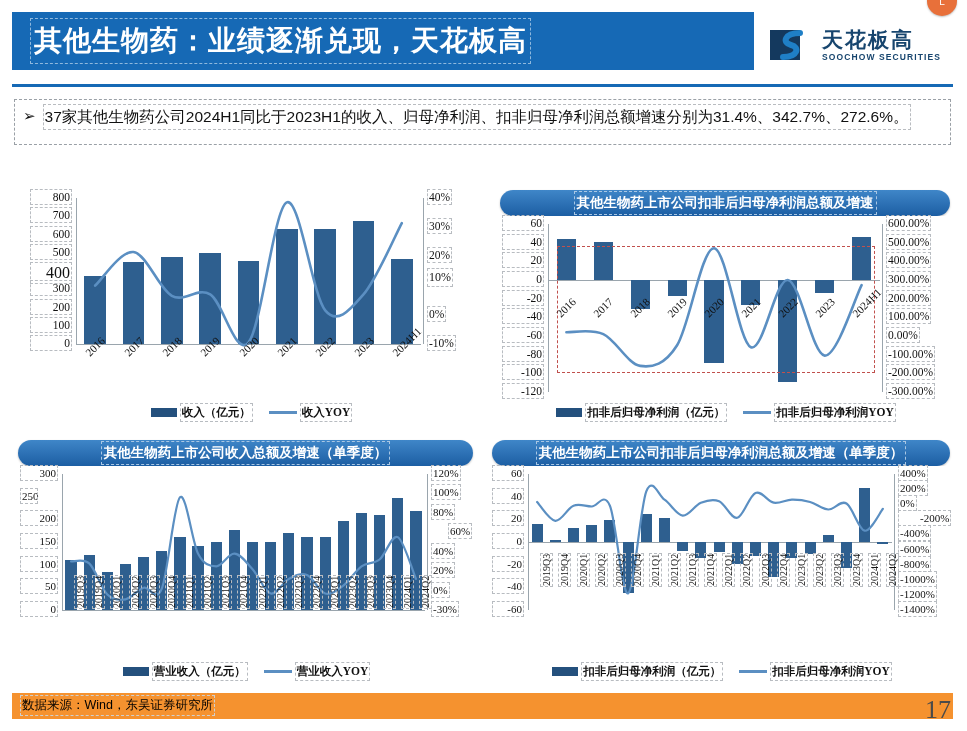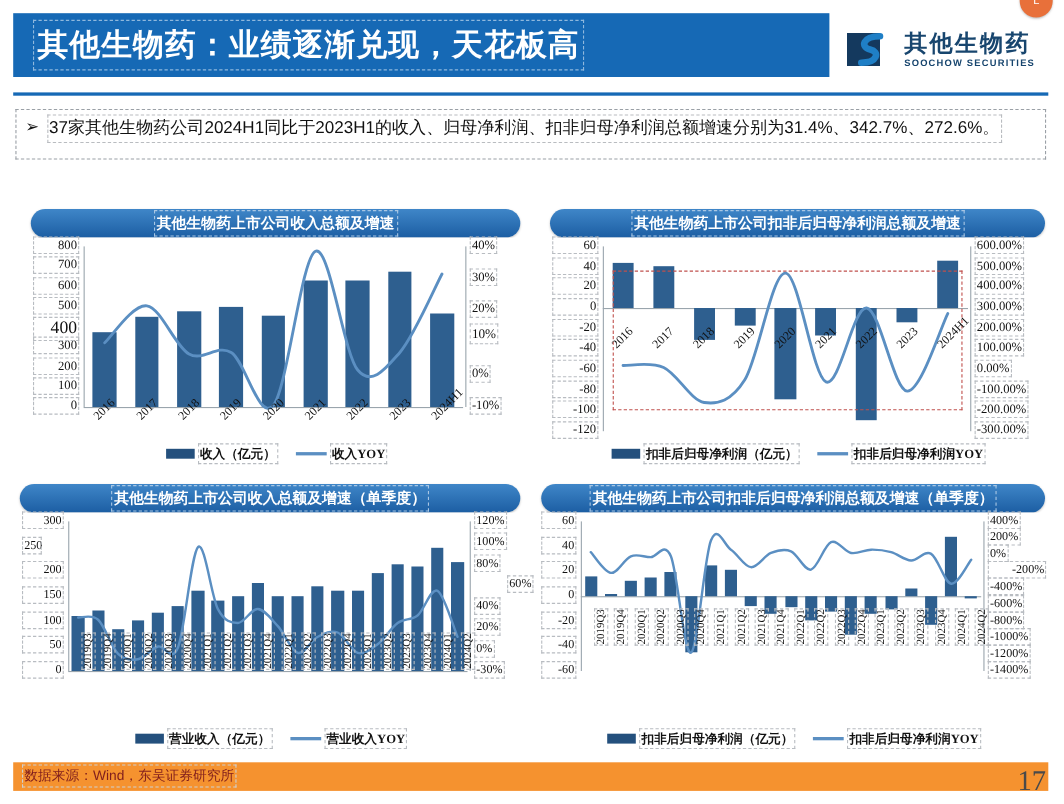--- a/index.html
+++ b/index.html
@@ -50,21 +50,21 @@
   .lg-txt{font-family:"Liberation Serif","DejaVu Serif",serif;font-size:11.5px;font-weight:bold;
           color:#111;outline:1px dashed #b8bcc1;outline-offset:1px;white-space:nowrap;}
   .xtick{position:absolute;font-family:"Liberation Serif","DejaVu Serif",serif;font-size:10.5px;
          color:#111;transform-origin:left top;white-space:nowrap;}
   .xtick.rot45{transform:rotate(-45deg);}
   .xtick.rot90{transform:rotate(-90deg);}
   .reddash{position:absolute;border:1.3px dashed #c0504d;}
 
   
   .footer{position:absolute;left:12px;bottom:12px;width:941px;height:26px;background:#f5922f;}
-  .footer .src{position:absolute;left:10px;top:4px;font-size:12.5px;color:#7f1d1d;
+  .footer .src{position:absolute;left:10px;top:4px;font-size:12.5px;color:#000000;
         outline:1px dashed #cfcfcf;outline-offset:1px;}
   .pagenum{position:absolute;right:16px;bottom:6px;font-size:26px;color:#4a4a4a;
            font-family:"Liberation Serif","DejaVu Serif",serif;}
 </style>
 </head>
 <body>
 
 <div id="slide">
 
   <div class="header-band"></div>
@@ -74,39 +74,36 @@
   </div>
 
   <div class="logo">
     <div class="logo-mark">
       <svg width="44" height="38" viewBox="0 0 44 38">
         <rect x="0" y="4" width="30" height="30" fill="#14395e"></rect>
         <path d="M30 7 C14 7, 12 17, 21 19 C30 21, 28 31, 13 31" stroke="#1f7fc6" stroke-width="6" fill="none" stroke-linecap="round"></path>
       </svg>
     </div>
     <div class="logo-text">
-      <div class="logo-cn">其他生物药</div>
+      <div class="logo-cn">天花板高</div>
       <div class="logo-en">SOOCHOW SECURITIES</div>
     </div>
   </div>
 
   <div class="rule"></div>
   <div class="corner-badge">L</div>
 
   <div class="bullet">
     <div class="bullet-row">
       <div class="bullet-mark">➢</div>
       <div class="bullet-text">37家其他生物药公司2024H1同比于2023H1的收入、归母净利润、扣非归母净利润总额增速分别为31.4%、342.7%、272.6%。</div>
     </div>
   </div>
 
   <div class="panel" style="left:28px;top:190px;width:445px;height:240px;">
-    <div class="panel-title" style="width:445px;">
-      <span>其他生物药上市公司收入总额及增速</span>
-    </div>
     <div class="chart-box" id="c1" style="left:0;top:0;width:445px;height:212px;">
         <div class="ax-label dash" style="left:4px;top:147px;width:38px;text-align:right;font-size:11.5px;">0</div>
         <div class="ax-label dash" style="left:4px;top:128.75px;width:38px;text-align:right;font-size:11.5px;">100</div>
         <div class="ax-label dash" style="left:4px;top:110.5px;width:38px;text-align:right;font-size:11.5px;">200</div>
         <div class="ax-label dash" style="left:4px;top:92.25px;width:38px;text-align:right;font-size:11.5px;">300</div>
         <div class="ax-label dash" style="left:4px;top:74px;width:38px;text-align:right;font-size:16px;">400</div>
         <div class="ax-label dash" style="left:4px;top:55.75px;width:38px;text-align:right;font-size:11.5px;">500</div>
         <div class="ax-label dash" style="left:4px;top:37.5px;width:38px;text-align:right;font-size:11.5px;">600</div>
         <div class="ax-label dash" style="left:4px;top:19.25px;width:38px;text-align:right;font-size:11.5px;">700</div>
         <div class="ax-label dash" style="left:4px;top:1px;width:38px;text-align:right;font-size:11.5px;">800</div>
@@ -225,21 +222,21 @@
         <div class="ax-label dash" style="left:4px;top:114.33333333333334px;width:34px;text-align:right;font-size:11px;">50</div>
         <div class="ax-label dash" style="left:4px;top:91.66666666666667px;width:34px;text-align:right;font-size:11px;">100</div>
         <div class="ax-label dash" style="left:4px;top:69px;width:34px;text-align:right;font-size:11px;">150</div>
         <div class="ax-label dash" style="left:4px;top:46.33333333333334px;width:34px;text-align:right;font-size:11px;">200</div>
         <div class="ax-label dash" style="left:4px;top:23.666666666666657px;width:14px;text-align:right;font-size:11px;">250</div>
         <div class="ax-label dash" style="left:4px;top:1px;width:34px;text-align:right;font-size:11px;">300</div>
         <div class="ax-label dash" style="left:415px;top:137px;font-size:11px;">-30%</div>
         <div class="ax-label dash" style="left:415px;top:117.57142857142857px;font-size:11px;">0%</div>
         <div class="ax-label dash" style="left:415px;top:98.14285714285714px;font-size:11px;">20%</div>
         <div class="ax-label dash" style="left:415px;top:78.71428571428572px;font-size:11px;">40%</div>
-        <div class="ax-label dash" style="left:413px;top:59.28571428571429px;font-size:11px;margin-left:32px;">60%</div>
+        <div class="ax-label dash" style="left:400px;top:59.28571428571429px;font-size:11px;margin-left:32px;">60%</div>
         <div class="ax-label dash" style="left:415px;top:39.85714285714286px;font-size:11px;">80%</div>
         <div class="ax-label dash" style="left:415px;top:20.42857142857143px;font-size:11px;">100%</div>
         <div class="ax-label dash" style="left:415px;top:1px;font-size:11px;">120%</div>
         <div class="axisline" style="left:44px;top:8px;width:1.4px;height:136px;"></div>
         <div class="axisline" style="left:409px;top:8px;width:1.4px;height:136px;"></div>
         <div class="axisline" style="left:44px;top:144px;width:363px;height:1.2px;"></div>
         <div class="bar" style="left:47.4485px;top:94.13333333333334px;width:11.252999999999998px;height:49.86666666666666px;"></div>
         <div class="bar" style="left:65.5985px;top:88.69333333333333px;width:11.252999999999998px;height:55.30666666666667px;"></div>
         <div class="bar" style="left:83.7485px;top:105.91999999999999px;width:11.252999999999998px;height:38.08000000000001px;"></div>
         <div class="bar" style="left:101.8985px;top:98.21333333333334px;width:11.252999999999998px;height:45.78666666666666px;"></div>

